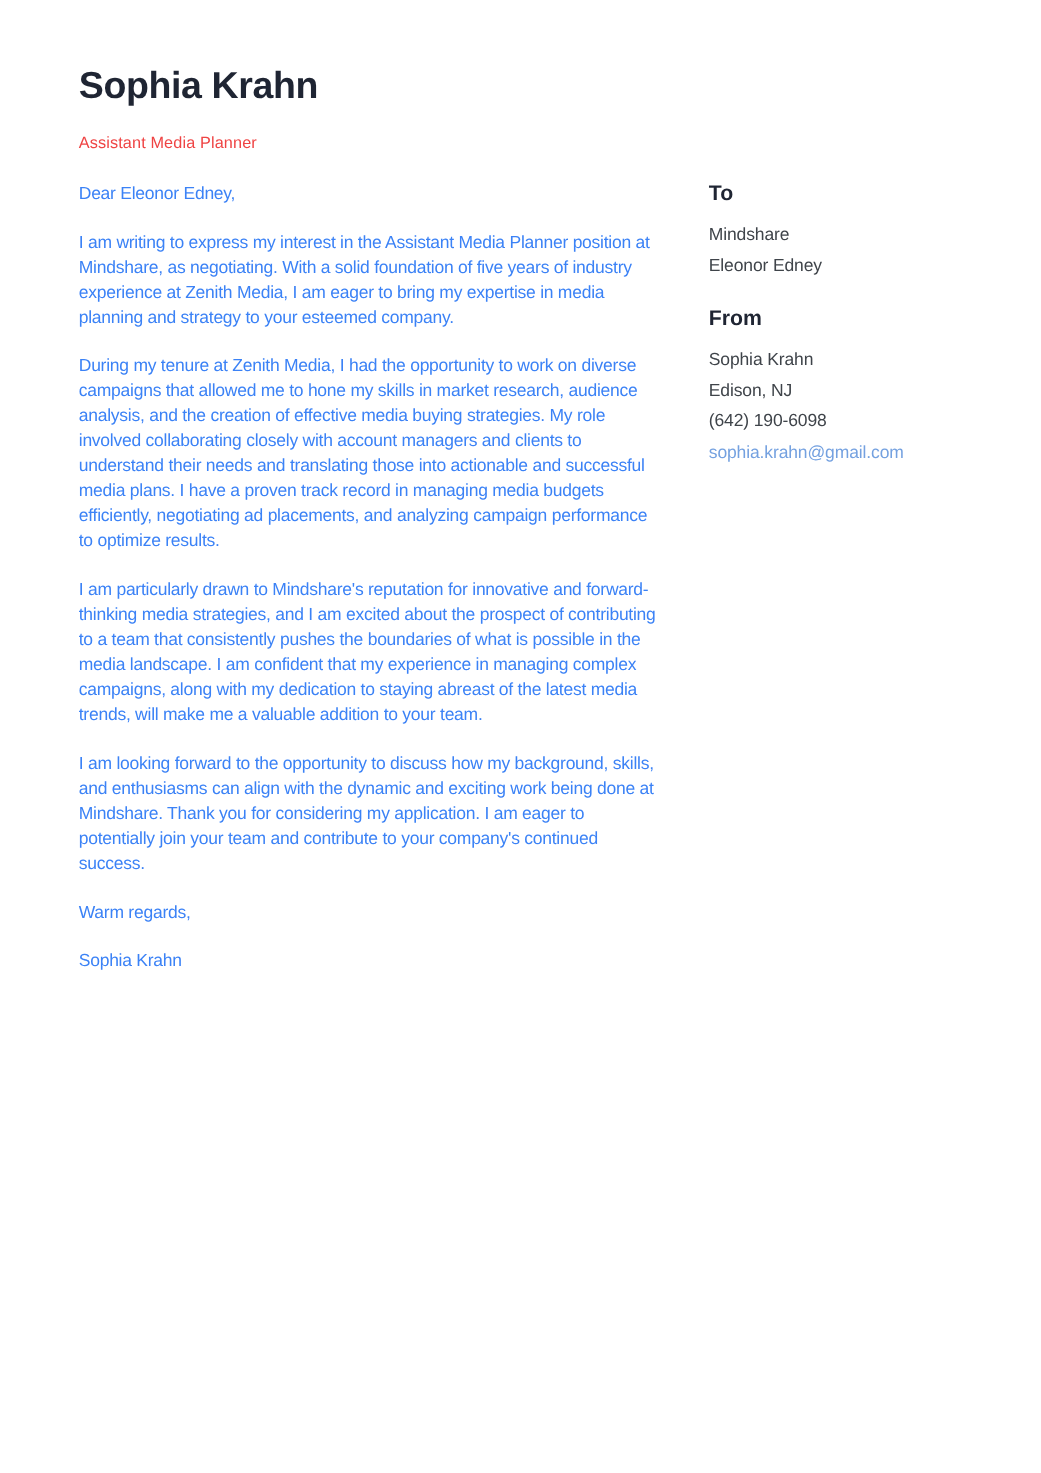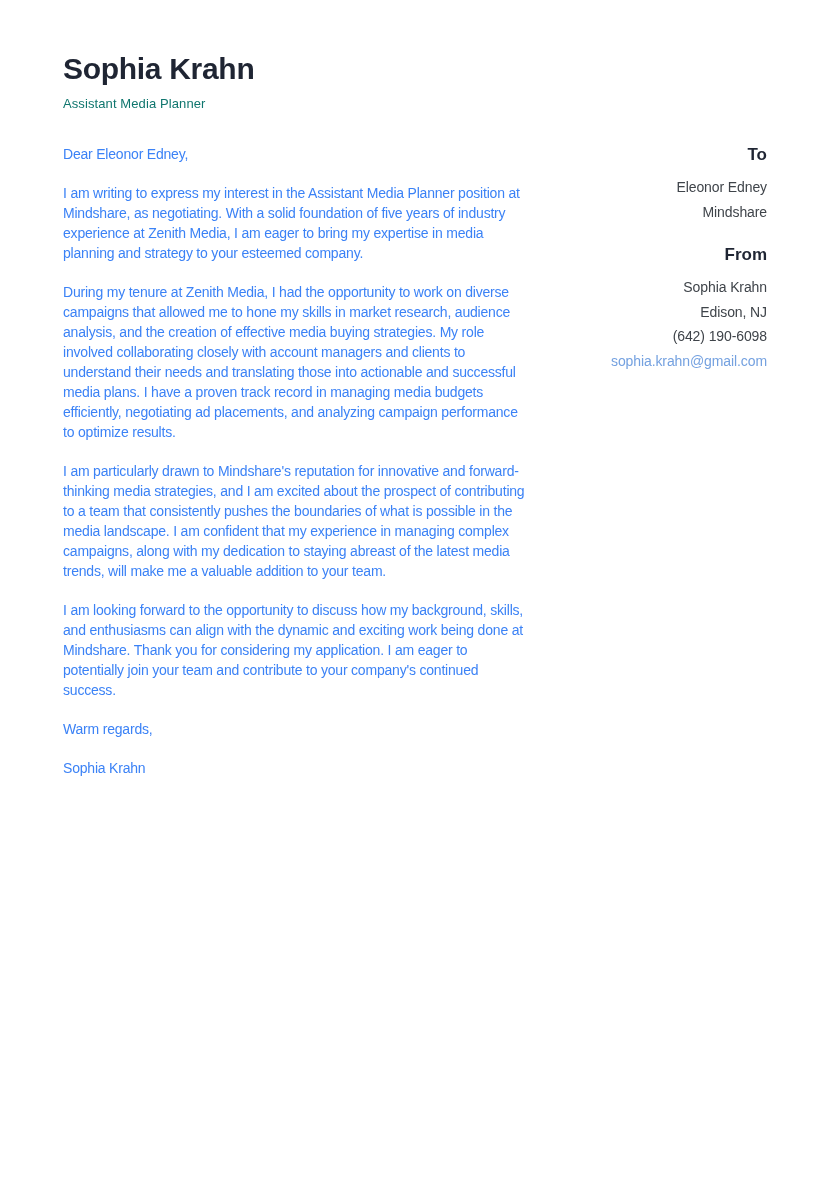--- a/index.html
+++ b/index.html
@@ -22,22 +22,22 @@
   }
   .doc-name {
     font-size: 30px;
     font-weight: 700;
     color: #1f2533;
     letter-spacing: -0.3px;
     line-height: 1.15;
   }
   .doc-job-title {
     font-size: 13px;
-    color: #0f766e;
-    margin-top: 9px;
+    color: #ef4444;
+    margin-top: 19px;
     letter-spacing: 0.1px;
   }
 
   .content {
     position: absolute;
     left: 63px;
     top: 144px;
     display: flex;
     gap: 38px;
   }
@@ -49,21 +49,20 @@
     color: #3b82f6;
     letter-spacing: -0.2px;
   }
   .letter p { margin: 0 0 19px 0; }
   .letter p.closing { }
   .letter p.signature { margin-bottom: 0; }
 
   .sidebar {
     width: 200px;
     color: #3f444a;
-    text-align: right;
   }
   .sidebar-heading {
     font-size: 17px;
     font-weight: 700;
     color: #1f2533;
     margin-bottom: 10px;
     line-height: 21px;
   }
   .sidebar-block + .sidebar-block { margin-top: 20px; }
   .sidebar-line {
@@ -98,22 +97,22 @@
       <p>I am particularly drawn to Mindshare's reputation for innovative and forward-thinking media strategies, and I am excited about the prospect of contributing to a team that consistently pushes the boundaries of what is possible in the media landscape. I am confident that my experience in managing complex campaigns, along with my dedication to staying abreast of the latest media trends, will make me a valuable addition to your team.</p>
       <p>I am looking forward to the opportunity to discuss how my background, skills, and enthusiasms can align with the dynamic and exciting work being done at Mindshare. Thank you for considering my application. I am eager to potentially join your team and contribute to your company's continued success.</p>
       <p class="closing">Warm regards,</p>
       <p class="signature">Sophia Krahn</p>
     </main>
 
     <aside class="sidebar">
 
       <section class="sidebar-block">
         <div class="sidebar-heading">To</div>
+        <div class="sidebar-line">Mindshare</div>
         <div class="sidebar-line">Eleonor Edney</div>
-        <div class="sidebar-line">Mindshare</div>
       </section>
 
       <section class="sidebar-block">
         <div class="sidebar-heading">From</div>
         <div class="sidebar-line">Sophia Krahn</div>
         <div class="sidebar-line">Edison, NJ</div>
         <div class="sidebar-line">(642) 190-6098</div>
         <div class="sidebar-line">
           <a class="email-link">sophia.krahn@gmail.com</a>
         </div>

